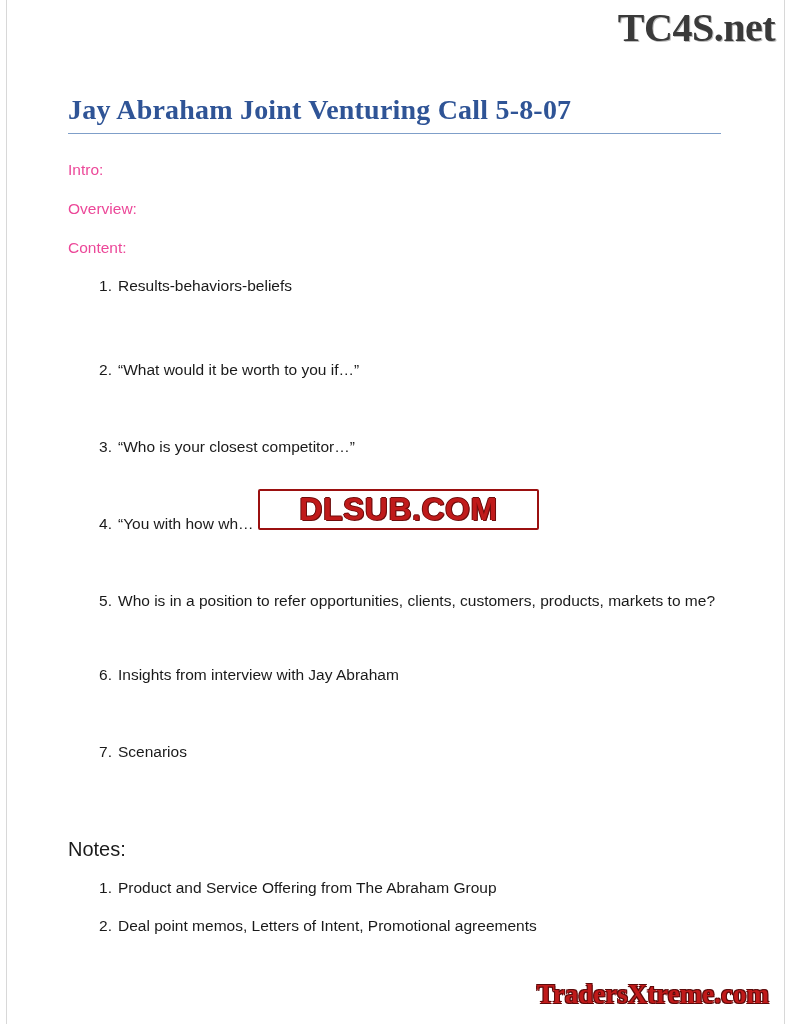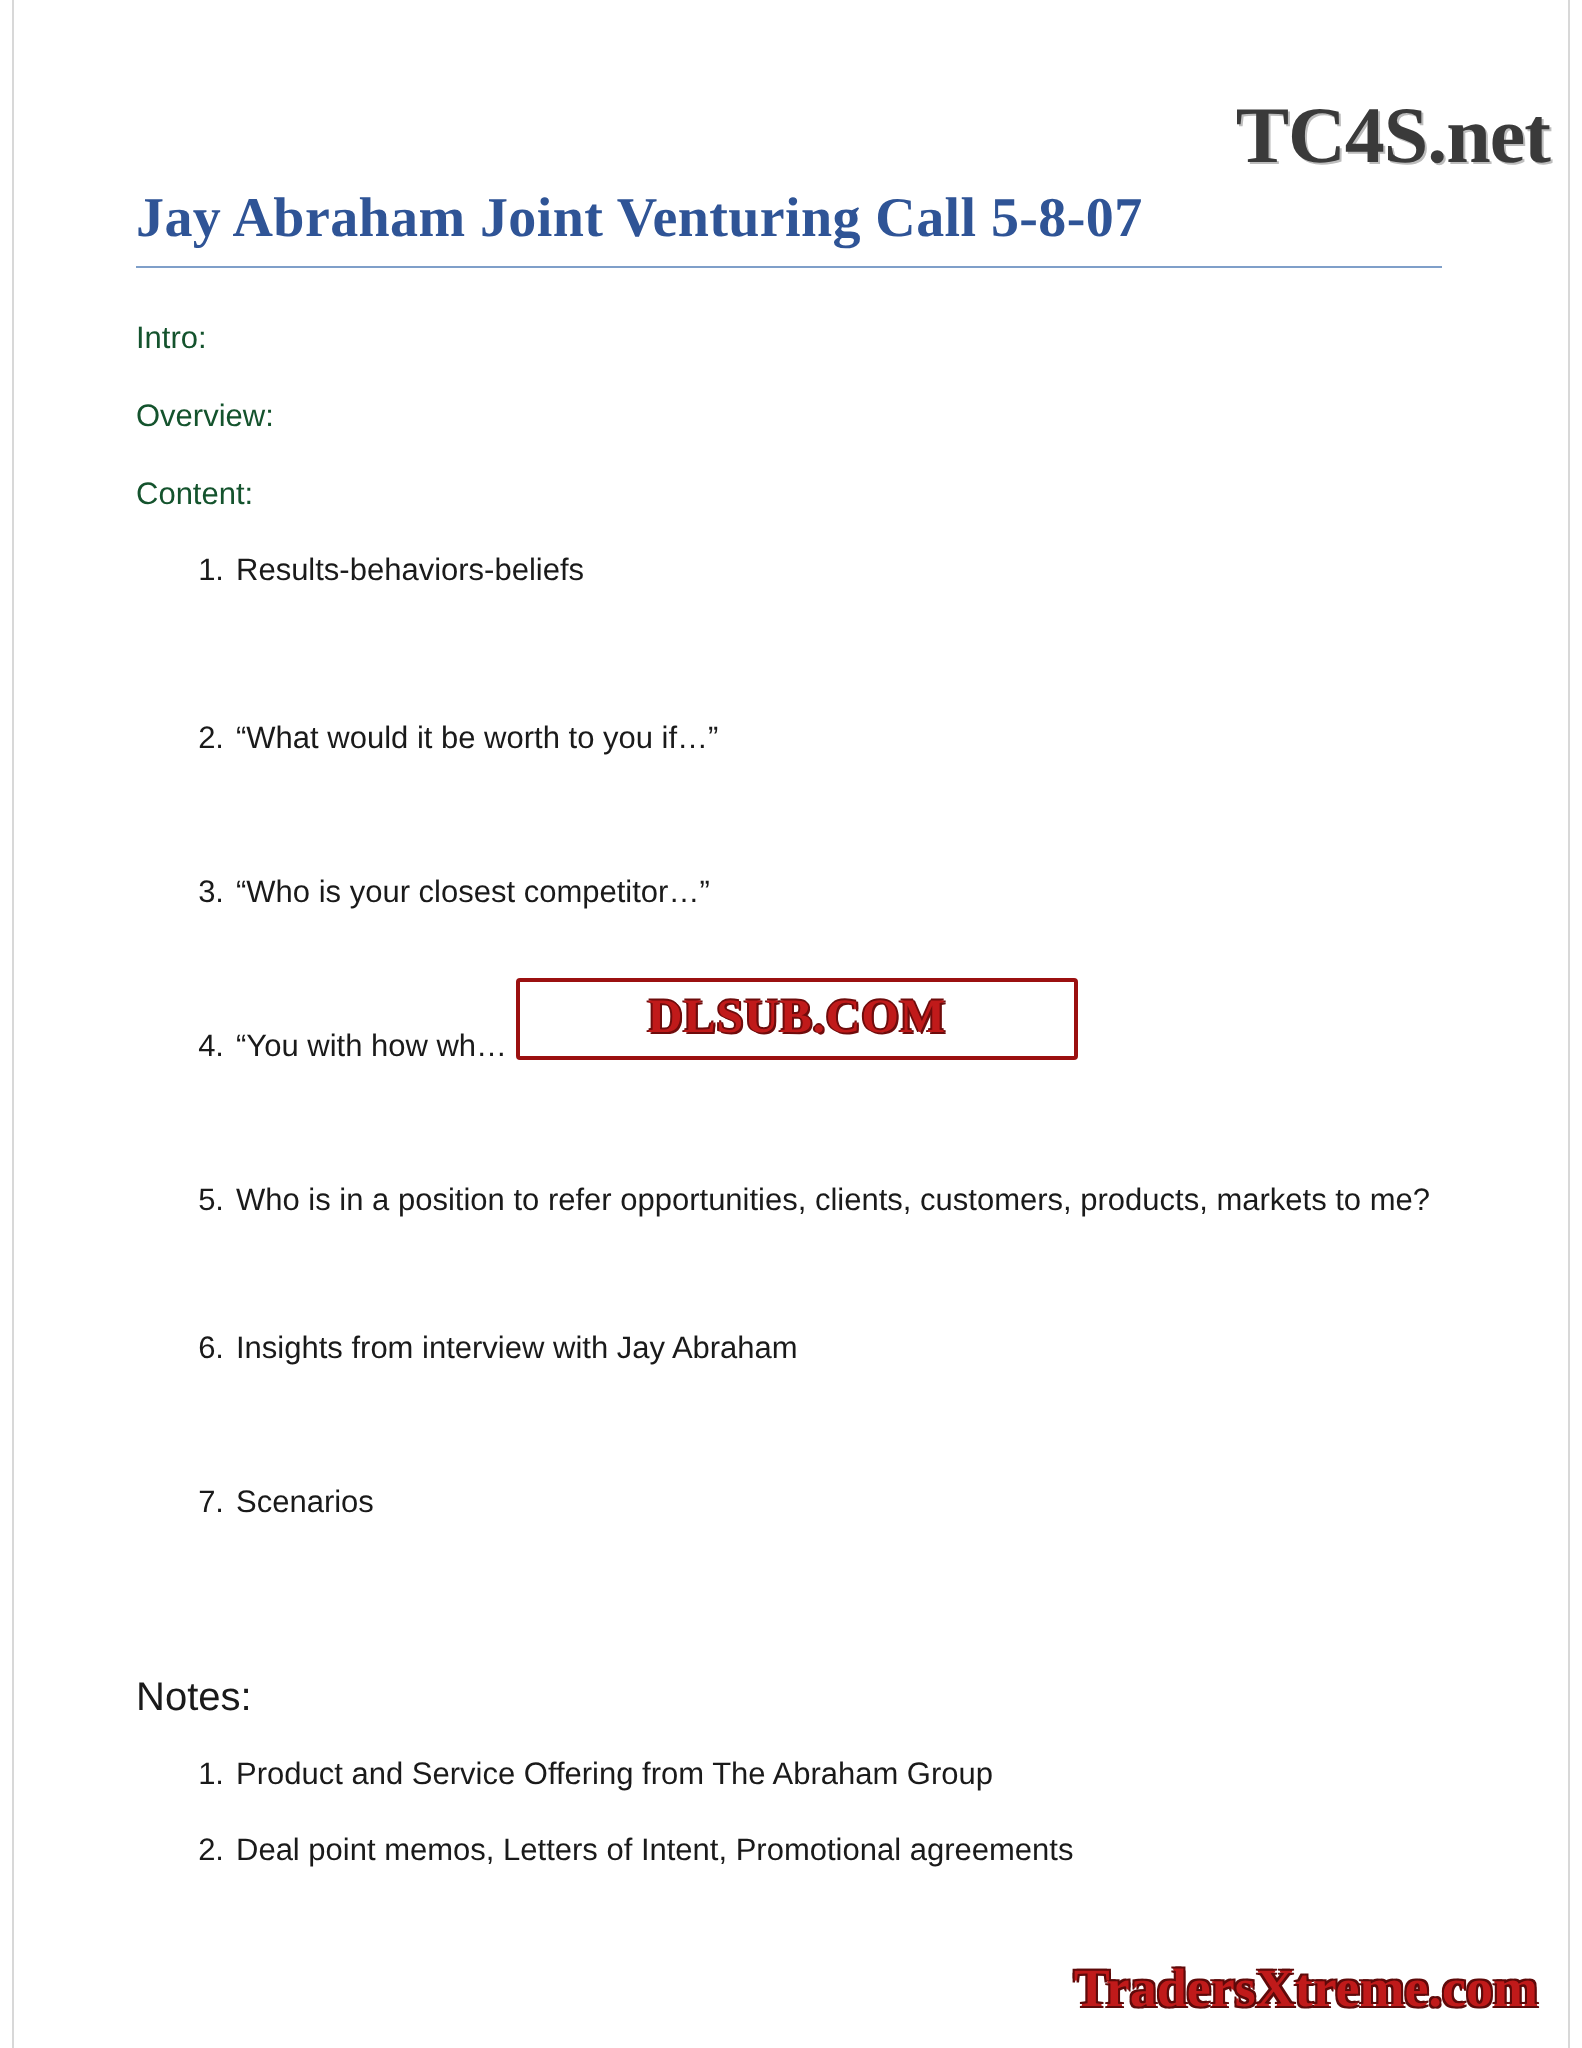--- a/index.html
+++ b/index.html
@@ -34,21 +34,20 @@
   .watermark-top {
     position: absolute;
     top: 4px;
     right: 16px;
     font-family: "Liberation Serif", serif;
     font-weight: bold;
     font-size: 40px;
     color: #3a3a3a;
     letter-spacing: -0.5px;
     text-shadow: 1px 1px 0 #bdbdbd;
-    margin-top: 40px;
   }
 
   .doc-body {
     position: absolute;
     left: 0;
     top: 0;
     width: 791px;
   }
 
   .doc-title {
@@ -68,21 +67,21 @@
     top: 133px;
     width: 653px;
     height: 1px;
     background: #7f9fc9;
   }
 
   .para {
     position: absolute;
     left: 68px;
     font-size: 15.5px;
-    color: #14532d;
+    color: #ec4899;
     line-height: 1.35;
   }
 
   .list {
     position: absolute;
     left: 68px;
     width: 660px;
     margin: 0;
     padding: 0;
     list-style: none;
@@ -120,23 +119,23 @@
     width: 277px;
     height: 37px;
     background: #ffffff;
     border: 2px solid #9b1010;
     border-radius: 2px;
     display: flex;
     align-items: center;
     justify-content: center;
   }
   .watermark-center span {
-    font-family: Liberation Serif, serif;
-    font-weight: bold;
-    font-size: 24px;
+    font-family: Liberation Sans, sans-serif;
+    font-weight: bold;
+    font-size: 32px;
     color: #c01a1a;
     letter-spacing: 0.5px;
     text-shadow: 1px 1px 0 #6e0c0c, -1px 0 0 #6e0c0c, 0 -1px 0 #6e0c0c, 1px 0 0 #6e0c0c;
   }
 
   .watermark-bottom {
     position: absolute;
     right: 22px;
     bottom: 14px;
     font-family: "Liberation Serif", serif;

